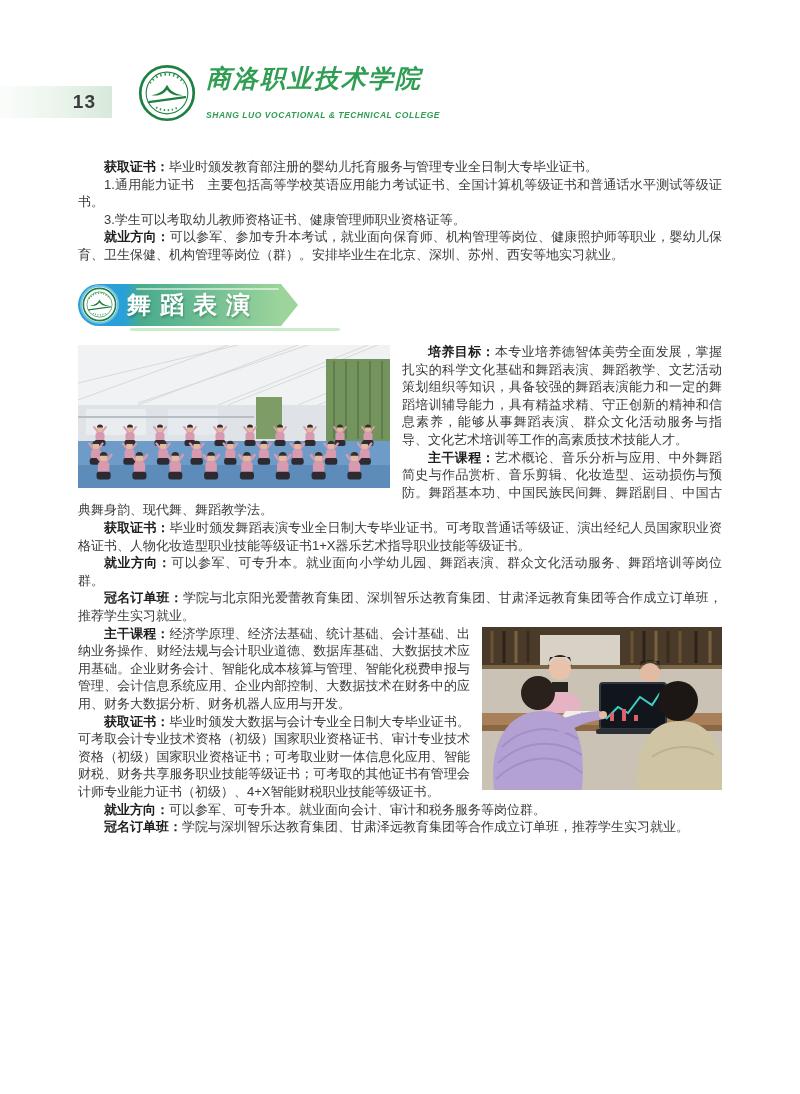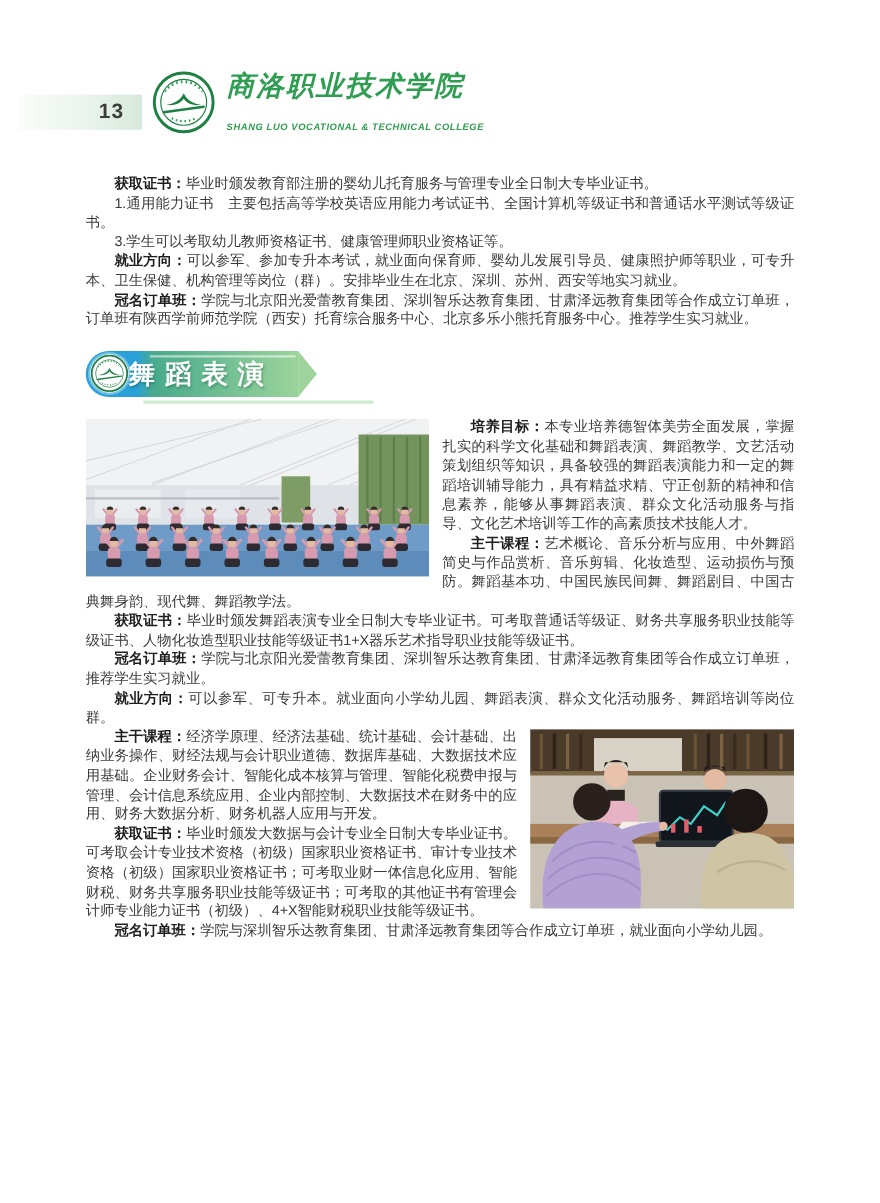--- a/index.html
+++ b/index.html
@@ -1,35 +1,35 @@
 <!DOCTYPE html>
 <html><head>
 <meta charset="utf-8">
 <style>
   html,body{margin:0;padding:0;background:#fff;}
   .page{position:relative;width:800px;height:1094px;background:#fff;overflow:hidden;
         font-family:"Liberation Sans","DejaVu Sans",sans-serif;color:#3a3a3a;}
   
   .header{position:relative;height:140px;}
-  .pagenum-bar{position:absolute;left:17px;top:86px;width:112px;height:32px;
+  .pagenum-bar{position:absolute;left:0;top:86px;width:112px;height:32px;
       background:linear-gradient(90deg,#fbfdfb 0%,#eaf4ec 55%,#d7e9da 100%);
       display:flex;align-items:center;justify-content:flex-end;padding-right:16px;box-sizing:border-box;}
   .pagenum{font-size:19px;font-weight:600;color:#3c3c3c;letter-spacing:1px;}
   .brand{position:absolute;left:138px;top:64px;display:flex;align-items:flex-start;gap:10px;font-style:italic;}
   .brand-logo{width:58px;height:58px;flex:0 0 auto;}
   .brand-cn{font-size:25px;font-weight:bold;color:#2f9e52;letter-spacing:2px;line-height:28px;}
   .brand-en{font-size:8.5px;color:#2f9e52;letter-spacing:0.55px;margin-top:18px;font-weight:bold;}
   
   .main{padding:0 78px;}
   p.doc{margin:0;text-indent:2em;font-size:13px;line-height:17.6px;text-align:justify;color:#3a3a3a;}
   p.doc b{color:#1e1e1e;}
   .intro{margin-top:18px;}
   
   .banner-wrap{margin-top:20px;margin-bottom:12px;}
-  .banner{position:relative;display:inline-flex;align-items:center;height:42px;
+  .banner{position:relative;display:inline-flex;align-items:center;gap:10px;height:42px;
       padding:0 22px 0 4px;border-radius:21px 0 0 21px;
       background:linear-gradient(90deg,#2aa0d8 0px,#2aa0d8 46px,#49ab8c 62px,#9cd49b 100%);}
   .banner::after{content:'';position:absolute;right:-17px;top:0;width:0;height:0;
       border-left:17px solid #9cd49b;border-top:21px solid transparent;border-bottom:21px solid transparent;}
   .banner::before{content:'';position:absolute;left:58px;right:2px;top:4px;height:2px;
       background:rgba(255,255,255,.55);border-radius:1px;}
   .banner-emblem{width:35px;height:35px;border-radius:50%;background:#fff;flex:0 0 auto;
       box-shadow:0 0 0 2px rgba(255,255,255,.35);}
   .banner-title{font-size:24px;font-weight:bold;color:#fff;letter-spacing:9px;
       text-shadow:1px 2px 2px rgba(10,80,55,.35);white-space:nowrap;}
@@ -80,22 +80,21 @@
       </div>
     </div>
   </div>
 
   <div class="main">
 
     <div class="intro">
       <p class="doc"><b>获取证书：</b><span>毕业时颁发教育部注册的婴幼儿托育服务与管理专业全日制大专毕业证书。</span></p>
       <p class="doc"><b></b><span>1.通用能力证书　主要包括高等学校英语应用能力考试证书、全国计算机等级证书和普通话水平测试等级证书。</span></p>
       <p class="doc"><b></b><span>3.学生可以考取幼儿教师资格证书、健康管理师职业资格证等。</span></p>
-      <p class="doc"><b>就业方向：</b><span>可以参军、参加专升本考试，就业面向保育师、婴幼儿发展引导员、健康照护师等职业，可专升本、卫生保健、机构管理等岗位（群）。安排毕业生在北京、深圳、苏州、西安等地实习就业。</span></p>
-      <p class="doc"><b>冠名订单班：</b><span>学院与北京阳光爱蕾教育集团、深圳智乐达教育集团、甘肃泽远教育集团等合作成立订单班，订单班有陕西学前师范学院（西安）托育综合服务中心、北京多乐小熊托育服务中心。推荐学生实习就业。</span></p>
+      <p class="doc"><b>就业方向：</b><span>可以参军、参加专升本考试，就业面向保育师、机构管理等岗位、健康照护师等职业，婴幼儿保育、卫生保健、机构管理等岗位（群）。安排毕业生在北京、深圳、苏州、西安等地实习就业。</span></p>
     </div>
 
     <div>
       <div class="banner-wrap">
         <div class="banner">
           <svg class="banner-emblem" viewBox="0 0 64 64">
             <use href="#emblem"></use>
           </svg>
           <span class="banner-title">舞蹈表演</span>
         </div>
@@ -161,23 +160,23 @@
               <use href="#dancer" x="76" y="92"></use>
               <use href="#dancer" x="104" y="92"></use>
               <use href="#dancer" x="132" y="92"></use>
               <use href="#dancer" x="160" y="92"></use>
               <use href="#dancer" x="188" y="92"></use>
               <use href="#dancer" x="216" y="92"></use>
           </g>
         </svg>
         <p class="doc"><b>培养目标：</b><span>本专业培养德智体美劳全面发展，掌握扎实的科学文化基础和舞蹈表演、舞蹈教学、文艺活动策划组织等知识，具备较强的舞蹈表演能力和一定的舞蹈培训辅导能力，具有精益求精、守正创新的精神和信息素养，能够从事舞蹈表演、群众文化活动服务与指导、文化艺术培训等工作的高素质技术技能人才。</span></p>
         <p class="doc"><b>主干课程：</b><span>艺术概论、音乐分析与应用、中外舞蹈简史与作品赏析、音乐剪辑、化妆造型、运动损伤与预防。舞蹈基本功、中国民族民间舞、舞蹈剧目、中国古典舞身韵、现代舞、舞蹈教学法。</span></p>
-        <p class="doc"><b>获取证书：</b><span>毕业时颁发舞蹈表演专业全日制大专毕业证书。可考取普通话等级证、财务共享服务职业技能等级证书、人物化妆造型职业技能等级证书1+X器乐艺术指导职业技能等级证书。</span></p>
+        <p class="doc"><b>获取证书：</b><span>毕业时颁发舞蹈表演专业全日制大专毕业证书。可考取普通话等级证、演出经纪人员国家职业资格证书、人物化妆造型职业技能等级证书1+X器乐艺术指导职业技能等级证书。</span></p>
+        <p class="doc"><b>就业方向：</b><span>可以参军、可专升本。就业面向小学幼儿园、舞蹈表演、群众文化活动服务、舞蹈培训等岗位群。</span></p>
         <p class="doc"><b>冠名订单班：</b><span>学院与北京阳光爱蕾教育集团、深圳智乐达教育集团、甘肃泽远教育集团等合作成立订单班，推荐学生实习就业。</span></p>
-        <p class="doc"><b>就业方向：</b><span>可以参军、可专升本。就业面向小学幼儿园、舞蹈表演、群众文化活动服务、舞蹈培训等岗位群。</span></p>
       </div>
     </div>
 
     <div>
       <div class="section-body">
         <svg class="photo photo-right" viewBox="0 0 240 163">
           <rect width="240" height="163" fill="#cac3b5"></rect>
           <rect width="240" height="40" fill="#4a3a2a"></rect>
           <g stroke-width="3">
             <line x1="10" y1="4" x2="10" y2="36" stroke="#6a5334"></line>
@@ -229,18 +228,19 @@
           </g>
           <path d="M70 96 C88 88 104 84 118 84 L122 92 C106 94 92 100 80 108 Z" fill="#b3a1d4"></path>
           <circle cx="121" cy="88" r="4" fill="#e3bba2"></circle>
 
           <circle cx="196" cy="74" r="20" fill="#1c1714"></circle>
           <path d="M156 163 C152 116 170 94 198 94 C228 94 242 118 240 163 Z" fill="#cfc5a4"></path>
           <path d="M170 130 C186 118 212 116 232 128" stroke="#bdb28e" stroke-width="2" fill="none"></path>
         </svg>
         <p class="doc"><b>主干课程：</b><span>经济学原理、经济法基础、统计基础、会计基础、出纳业务操作、财经法规与会计职业道德、数据库基础、大数据技术应用基础。企业财务会计、智能化成本核算与管理、智能化税费申报与管理、会计信息系统应用、企业内部控制、大数据技术在财务中的应用、财务大数据分析、财务机器人应用与开发。</span></p>
         <p class="doc"><b>获取证书：</b><span>毕业时颁发大数据与会计专业全日制大专毕业证书。可考取会计专业技术资格（初级）国家职业资格证书、审计专业技术资格（初级）国家职业资格证书；可考取业财一体信息化应用、智能财税、财务共享服务职业技能等级证书；可考取的其他证书有管理会计师专业能力证书（初级）、4+X智能财税职业技能等级证书。</span></p>
-        <p class="doc"><b>冠名订单班：</b><span>学院与深圳智乐达教育集团、甘肃泽远教育集团等合作成立订单班，就业面向小学幼儿园。</span></p>
+        <p class="doc"><b>就业方向：</b><span>可以参军、可专升本。就业面向会计、审计和税务服务等岗位群。</span></p>
+        <p class="doc"><b>冠名订单班：</b><span>学院与深圳智乐达教育集团、甘肃泽远教育集团等合作成立订单班，推荐学生实习就业。</span></p>
       </div>
     </div>
 
   </div>
 </div>
 
 </body></html>

